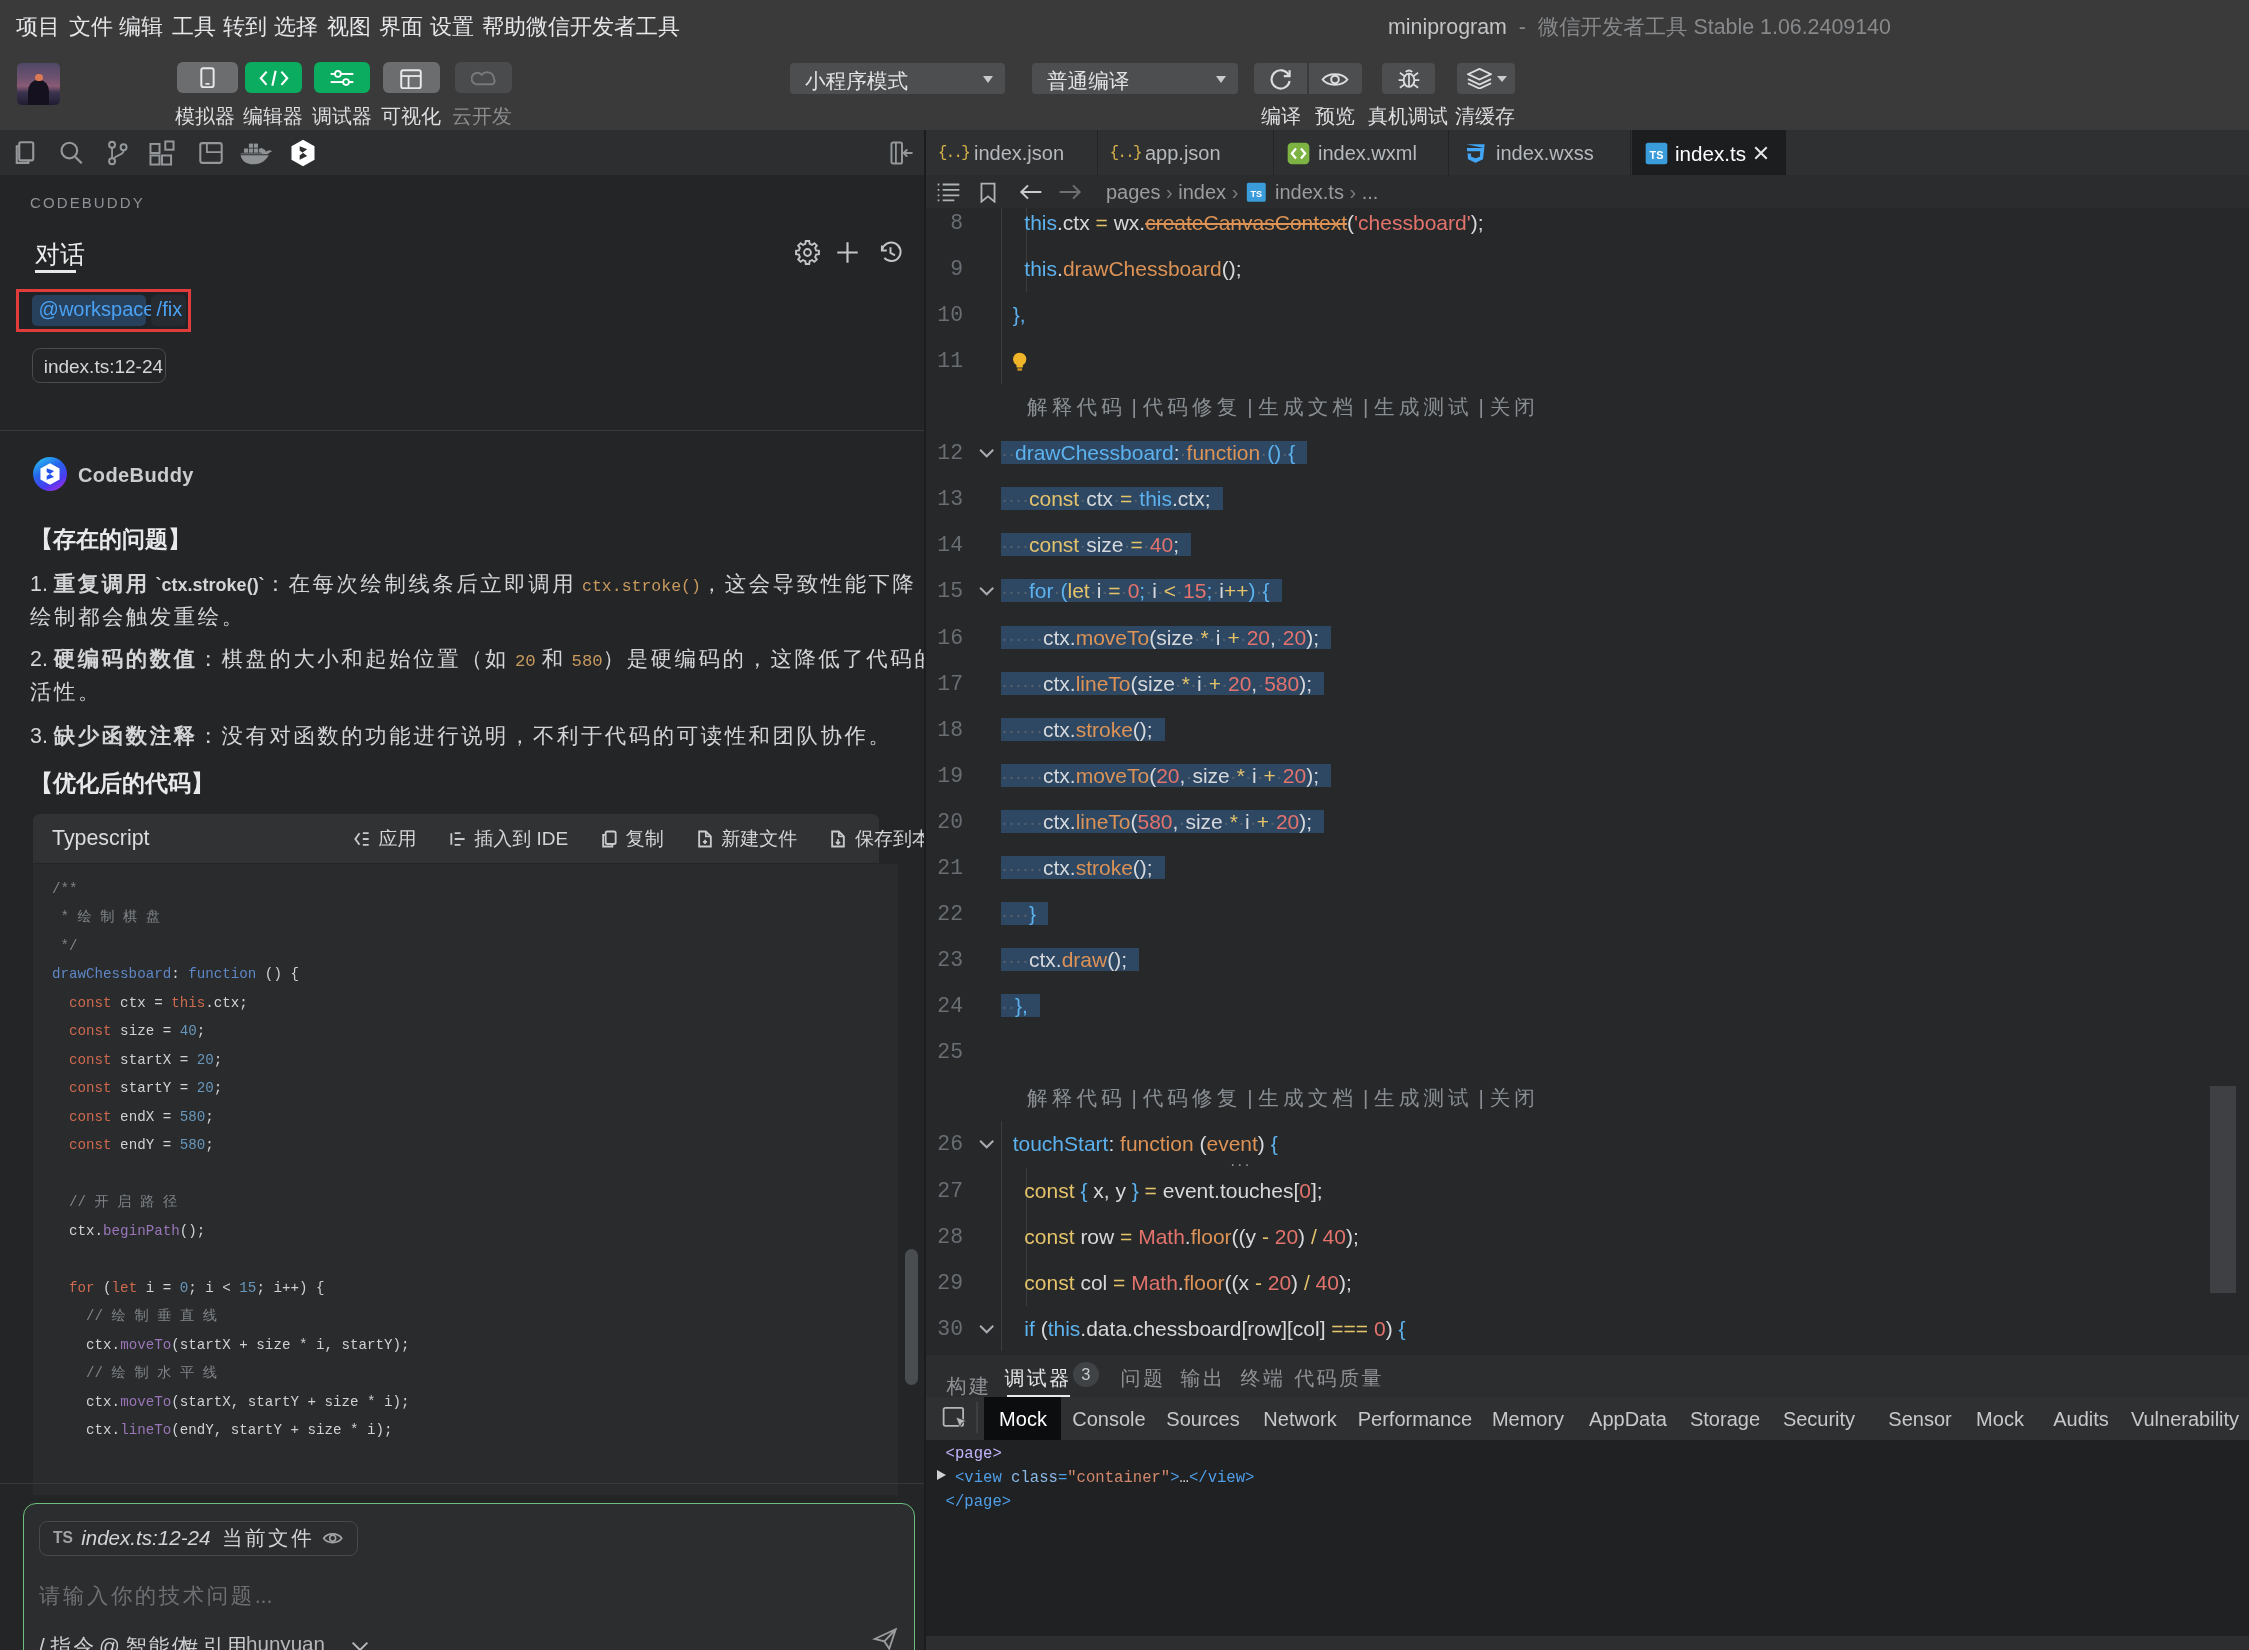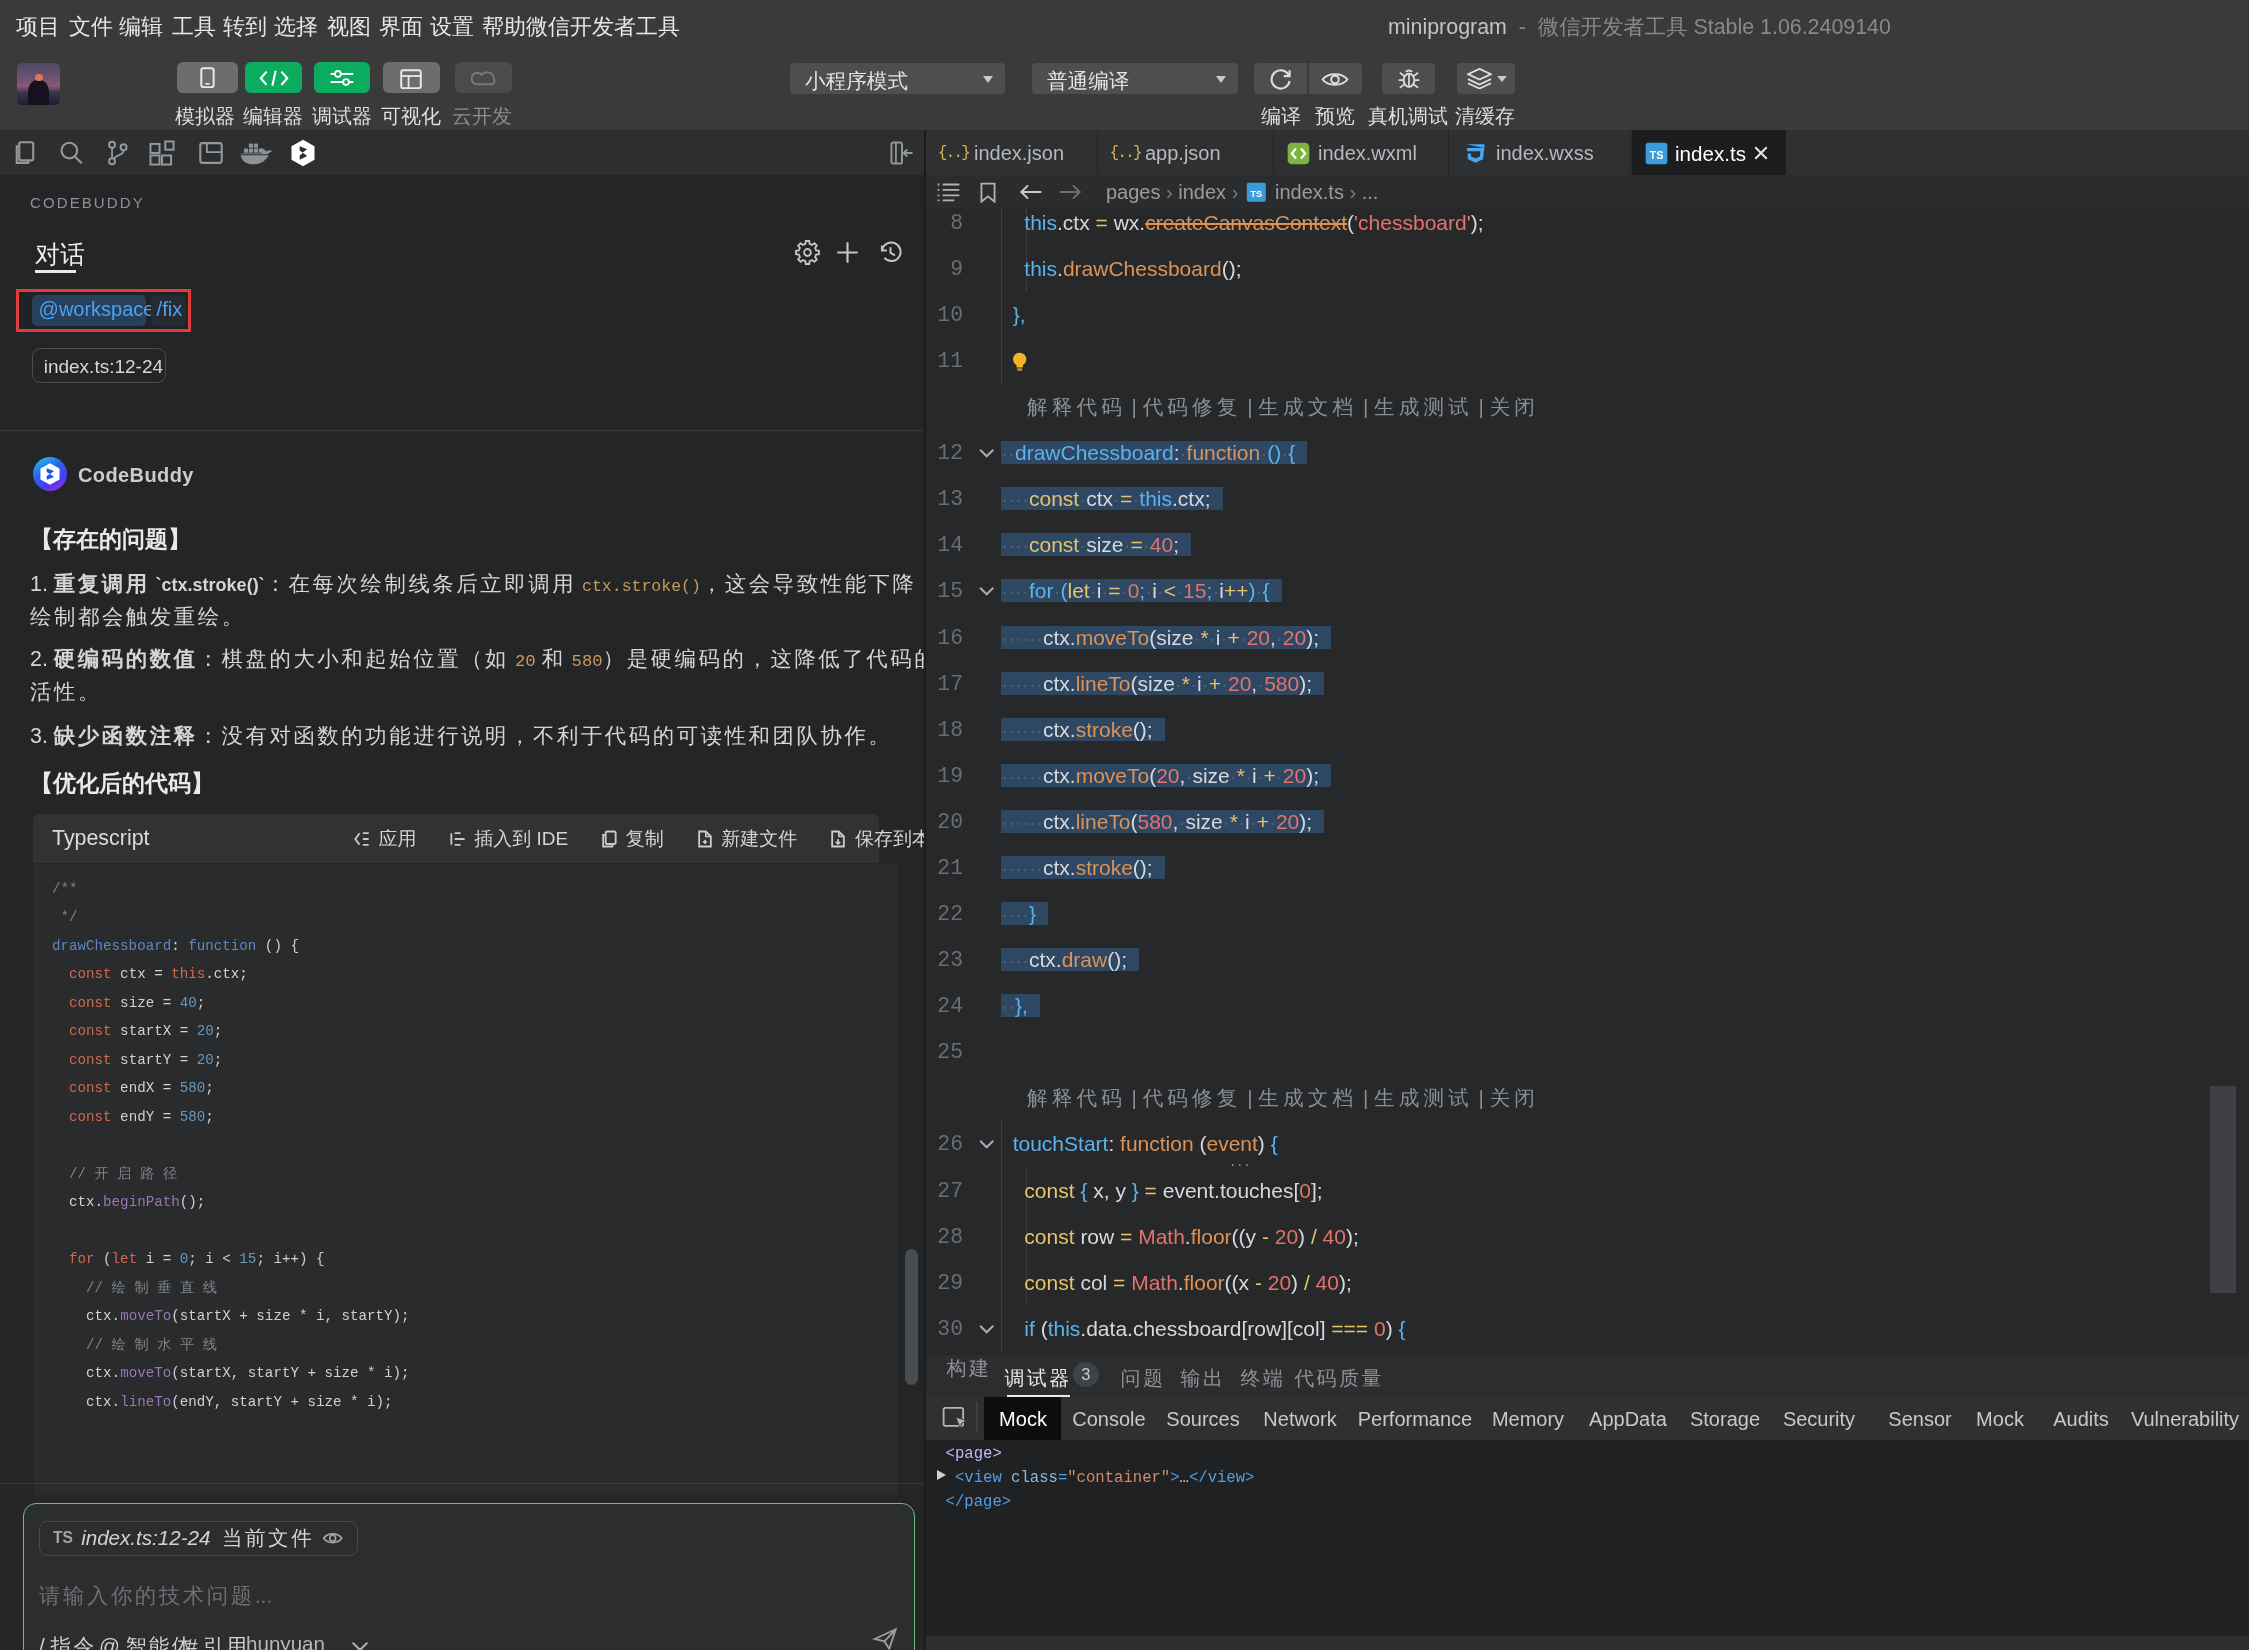--- a/index.html
+++ b/index.html
@@ -265,20 +265,21 @@
             </svg>新建文件</span>
       <span style="display:flex;align-items:center;gap:6.6px;"><svg width="20" height="20" viewBox="0 0 24 24">
               <path d="M13 3 L5 3 L5 21 L19 21 L19 9 Z" fill="none" stroke="#c9cacc" stroke-width="2.2"></path>
               <path d="M13 3 L13 9 L19 9" fill="none" stroke="#c9cacc" stroke-width="2"></path>
               <path d="M12 12 L12 18 M9.5 15.5 L12 18 L14.5 15.5" fill="none" stroke="#c9cacc" stroke-width="2"></path>
             </svg>保存到本地</span>
     </div>
   </div>
   <div class="ab mono" id="leftcode" style="left:33px;top:689px;width:846px;height:620px;background:#292b2d;overflow:hidden;font-size:14.2px;line-height:28.5px;padding:10.5px 0 0 19px;color:#cfd2d4;">
 <div class="codeline lc">/**</div>
+<div class="codeline lc"> * <span class="zm">绘制棋盘</span></div>
 <div class="codeline lc"> */</div>
 <div class="codeline"><span class="lb">drawChessboard</span>: <span class="lb">function</span> () {</div>
 <div class="codeline">  <span class="lk">const</span> ctx = <span class="lk">this</span>.ctx;</div>
 <div class="codeline">  <span class="lk">const</span> size = <span class="ln">40</span>;</div>
 <div class="codeline">  <span class="lk">const</span> startX = <span class="ln">20</span>;</div>
 <div class="codeline">  <span class="lk">const</span> startY = <span class="ln">20</span>;</div>
 <div class="codeline">  <span class="lk">const</span> endX = <span class="ln">580</span>;</div>
 <div class="codeline">  <span class="lk">const</span> endY = <span class="ln">580</span>;</div>
 <div class="codeline">&nbsp;</div>
 <div class="codeline">  <span class="lc">// <span class="zm">开启路径</span></span></div>
@@ -495,21 +496,21 @@
         </svg>
         <span class="code">    <i class="B">if</i> (<i class="B">this</i>.data.chessboard[row][col] <i class="Y">===</i> <i class="S">0</i>) <i class="B">{</i></span>
       </div>
 
   <div class="ab" style="left:1285px;top:878px;width:26px;height:207px;background:#3e4043;"></div>
 </div>
 
 <div class="ab" id="botpanel" style="left:925px;top:1355px;width:1325px;height:296px;background:#202123;">
 
   <div class="ab" style="left:0;top:0;width:1325px;height:42px;background:#2c2d2f;font-size:20px;color:#8f9295;">
-    <span class="ab cc" style="left:44px;top:0;"><span class="z">构建</span></span>
+    <span class="ab cc" style="left:44px;top:18px;"><span class="z">构建</span></span>
     <span class="ab cc" style="left:113px;top:10px;color:#e8e9ea;"><span class="z">调试器</span></span>
     <div class="ab" style="left:82px;top:40px;width:63px;height:2.5px;background:#e8e9ea;"></div>
     <div class="ab" style="left:148px;top:6.6px;width:25.5px;height:25.5px;border-radius:50%;background:#404346;color:#c6c8ca;font-size:16.5px;text-align:center;line-height:25.5px;">3</div>
     <span class="ab cc" style="left:218px;top:10px;"><span class="z">问题</span></span>
     <span class="ab cc" style="left:278px;top:10px;"><span class="z">输出</span></span>
     <span class="ab cc" style="left:338px;top:10px;"><span class="z">终端</span></span>
     <span class="ab cc" style="left:414px;top:10px;"><span class="z">代码质量</span></span>
   </div>
 
   <div class="ab" style="left:0;top:42px;width:1325px;height:43px;background:#2f3032;font-size:20px;color:#c6c8ca;">

